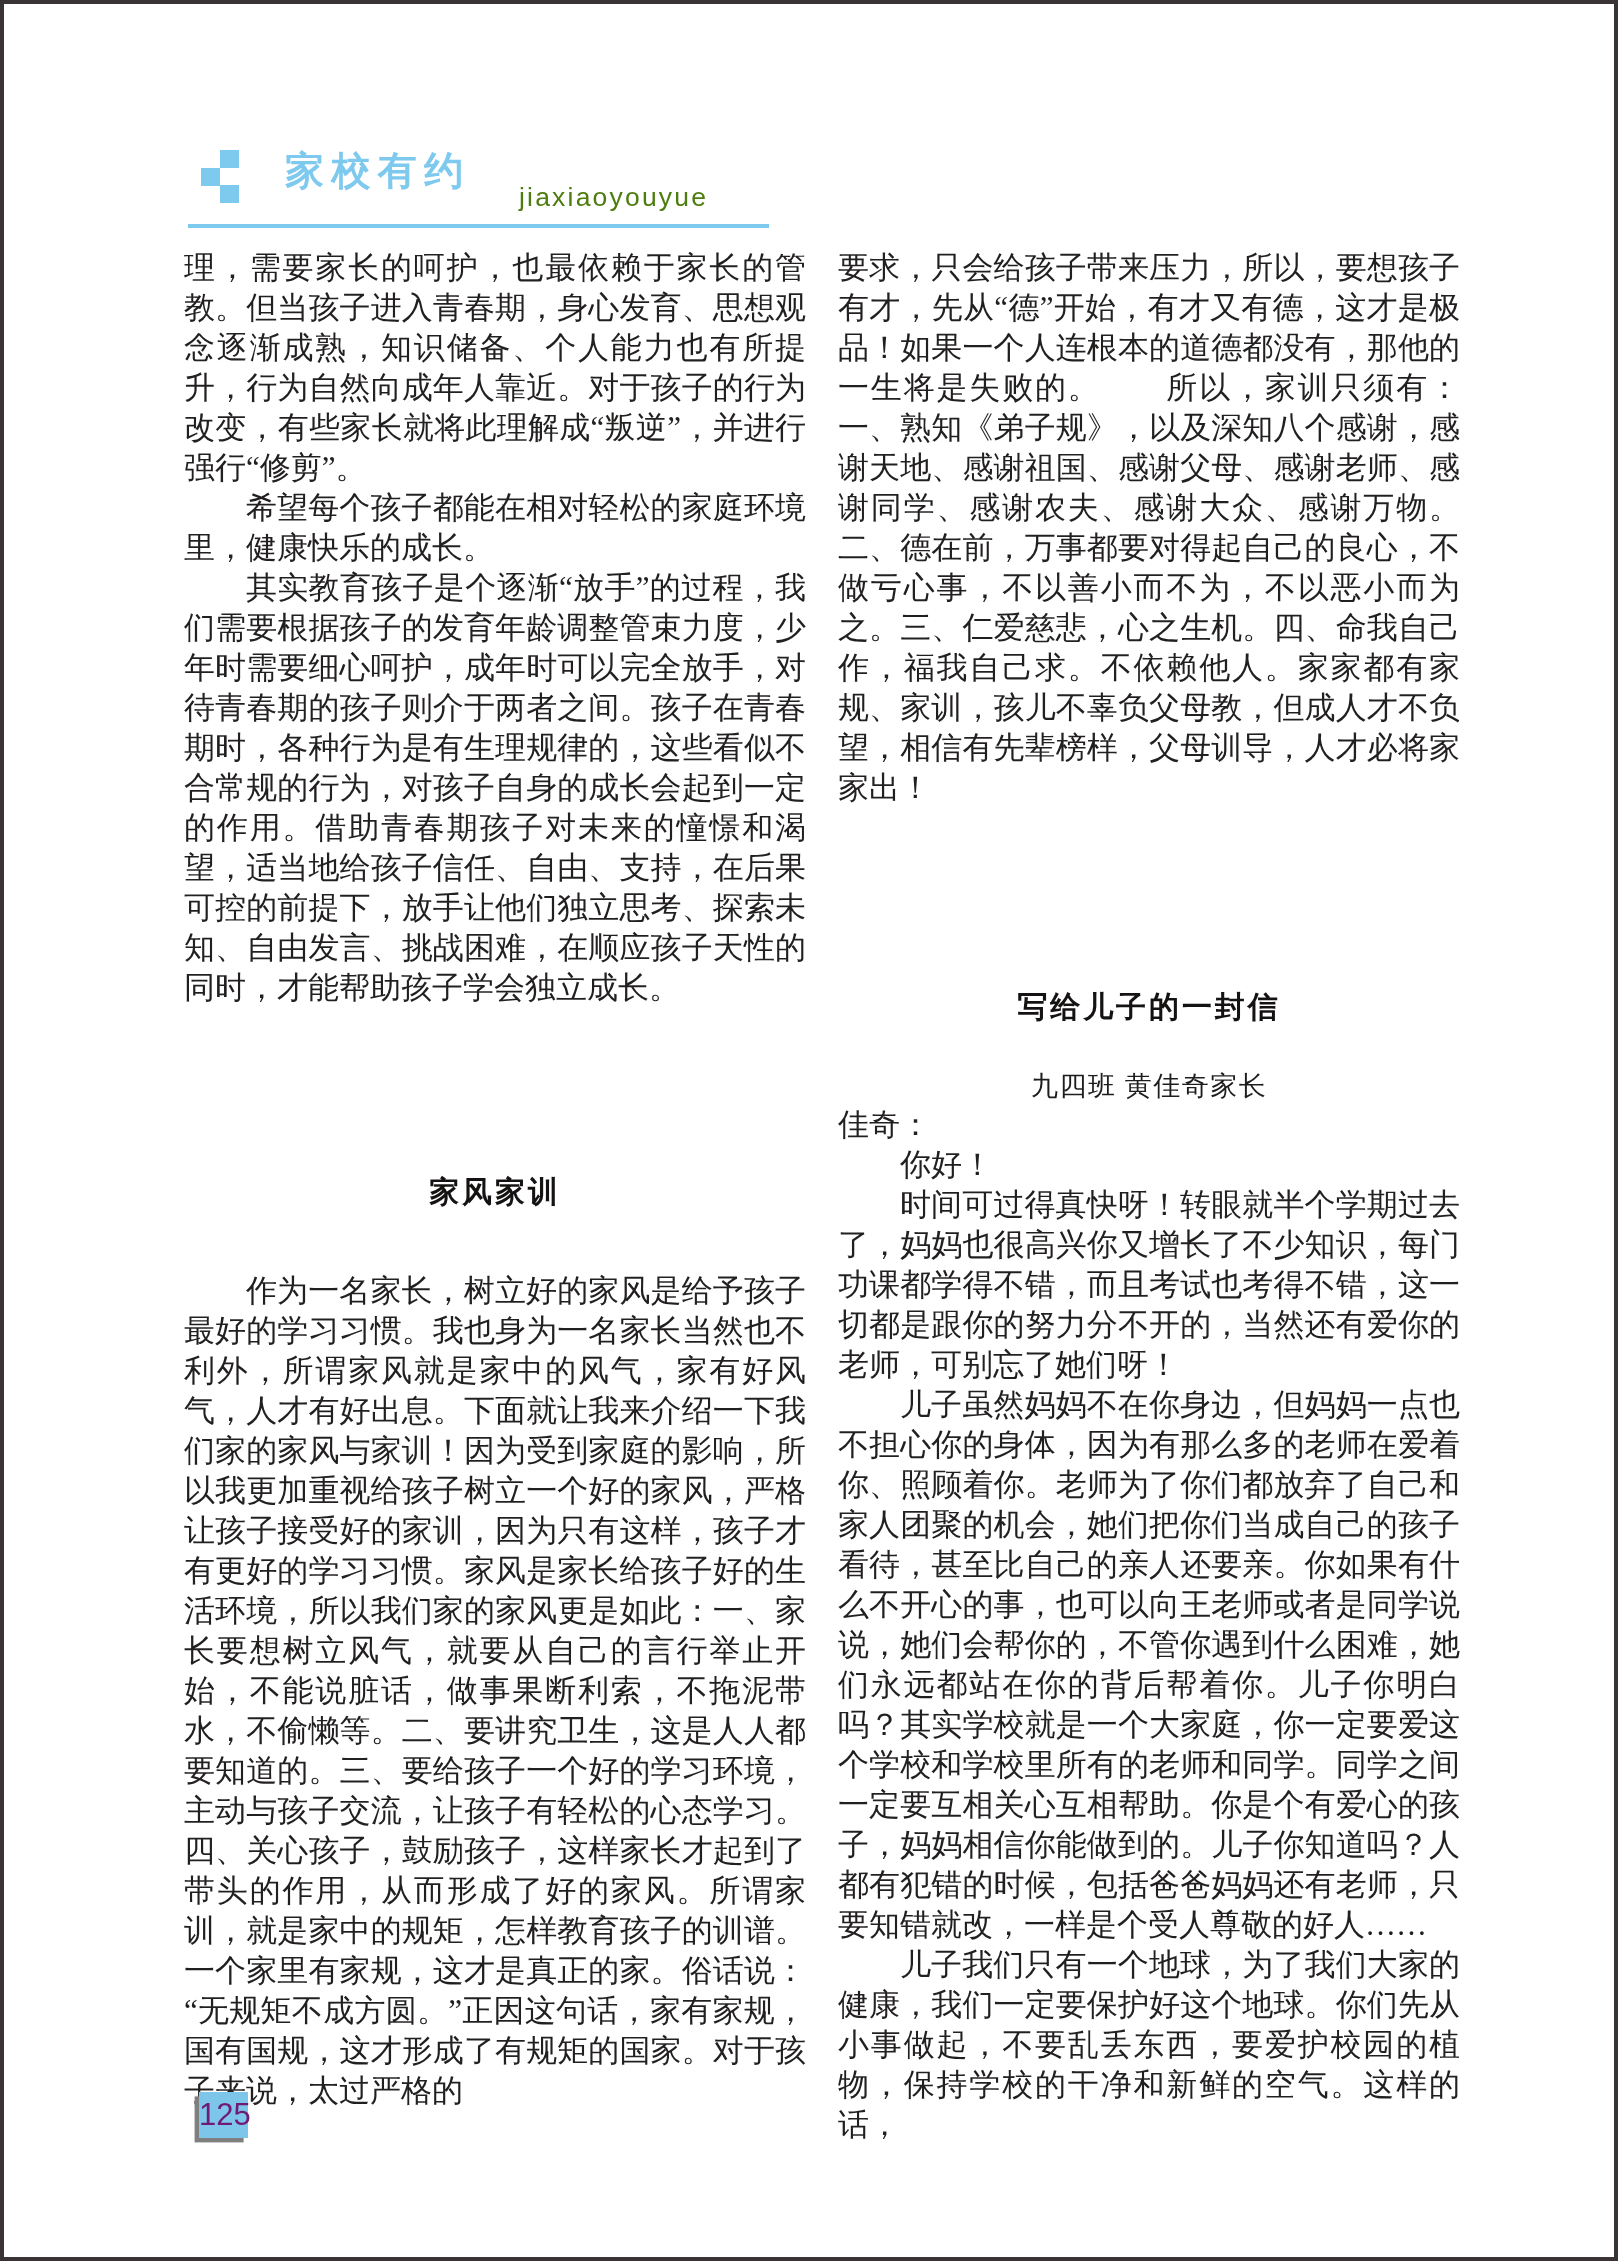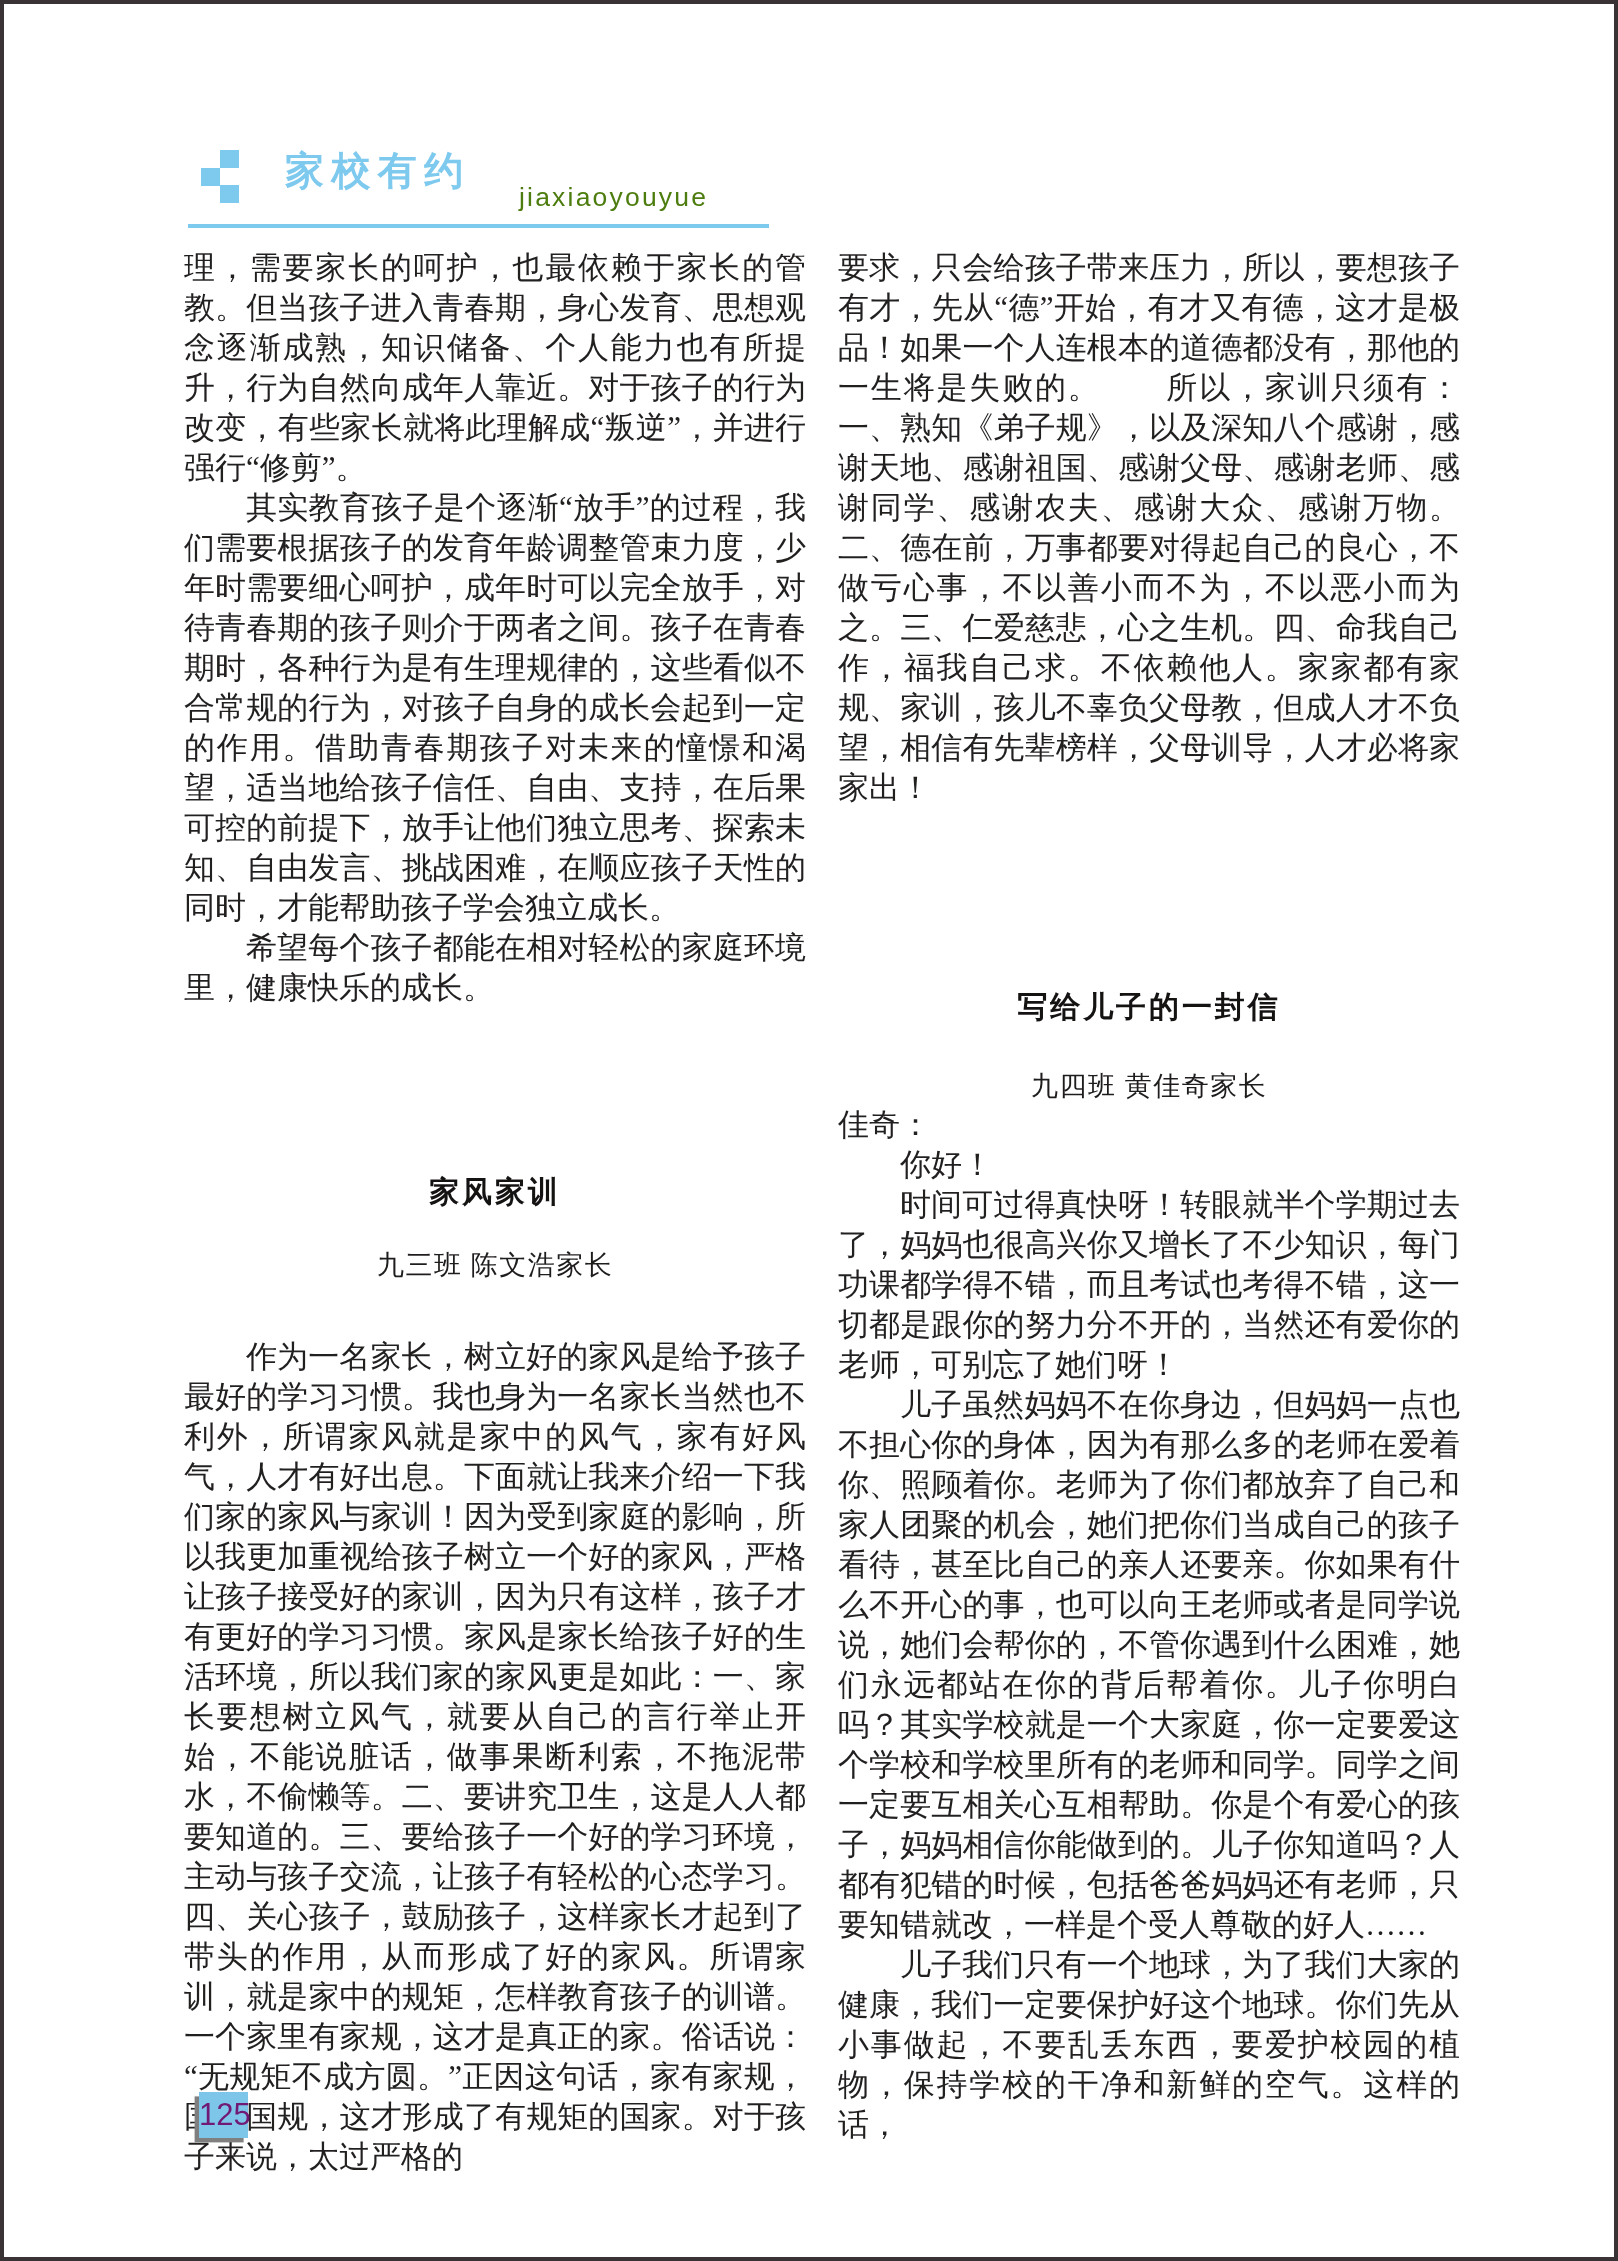--- a/index.html
+++ b/index.html
@@ -84,26 +84,25 @@
       <span class="sq sq2"></span>
       <span class="sq sq3"></span>
     </div>
     <div class="header-title">家校有约</div>
     <div class="header-pinyin">jiaxiaoyouyue</div>
     <div class="header-underline"></div>
   </div>
 
   <div class="column col-left">
     <p class="no-indent">理，需要家长的呵护，也最依赖于家长的管教。但当孩子进入青春期，身心发育、思想观念逐渐成熟，知识储备、个人能力也有所提升，行为自然向成年人靠近。对于孩子的行为改变，有些家长就将此理解成“叛逆”，并进行强行“修剪”。</p>
+    <p class="indent">希望每个孩子都能在相对轻松的家庭环境里，健康快乐的成长。</p>
     <p class="indent">其实教育孩子是个逐渐“放手”的过程，我们需要根据孩子的发育年龄调整管束力度，少年时需要细心呵护，成年时可以完全放手，对待青春期的孩子则介于两者之间。孩子在青春期时，各种行为是有生理规律的，这些看似不合常规的行为，对孩子自身的成长会起到一定的作用。借助青春期孩子对未来的憧憬和渴望，适当地给孩子信任、自由、支持，在后果可控的前提下，放手让他们独立思考、探索未知、自由发言、挑战困难，在顺应孩子天性的同时，才能帮助孩子学会独立成长。</p>
-    <p class="indent">希望每个孩子都能在相对轻松的家庭环境里，健康快乐的成长。</p>
 
     <div class="sec-left">
       <h2 class="section-title">家风家训</h2>
-      <p class="section-byline">九三班 陈文浩家长</p>
       <div class="section-body">
         <p class="indent">作为一名家长，树立好的家风是给予孩子最好的学习习惯。我也身为一名家长当然也不利外，所谓家风就是家中的风气，家有好风气，人才有好出息。下面就让我来介绍一下我们家的家风与家训！因为受到家庭的影响，所以我更加重视给孩子树立一个好的家风，严格让孩子接受好的家训，因为只有这样，孩子才有更好的学习习惯。家风是家长给孩子好的生活环境，所以我们家的家风更是如此：一、家长要想树立风气，就要从自己的言行举止开始，不能说脏话，做事果断利索，不拖泥带水，不偷懒等。二、要讲究卫生，这是人人都要知道的。三、要给孩子一个好的学习环境，主动与孩子交流，让孩子有轻松的心态学习。四、关心孩子，鼓励孩子，这样家长才起到了带头的作用，从而形成了好的家风。所谓家训，就是家中的规矩，怎样教育孩子的训谱。一个家里有家规，这才是真正的家。俗话说：“无规矩不成方圆。”正因这句话，家有家规，国有国规，这才形成了有规矩的国家。对于孩子来说，太过严格的</p>
       </div>
     </div>
   </div>
 
   <div class="column col-right">
     <p class="no-indent">要求，只会给孩子带来压力，所以，要想孩子有才，先从“德”开始，有才又有德，这才是极品！如果一个人连根本的道德都没有，那他的一生将是失败的。　　所以，家训只须有：一、熟知《弟子规》，以及深知八个感谢，感谢天地、感谢祖国、感谢父母、感谢老师、感谢同学、感谢农夫、感谢大众、感谢万物。二、德在前，万事都要对得起自己的良心，不做亏心事，不以善小而不为，不以恶小而为之。三、仁爱慈悲，心之生机。四、命我自己作，福我自己求。不依赖他人。家家都有家规、家训，孩儿不辜负父母教，但成人才不负望，相信有先辈榜样，父母训导，人才必将家家出！</p>
 
     <div class="sec-right">

